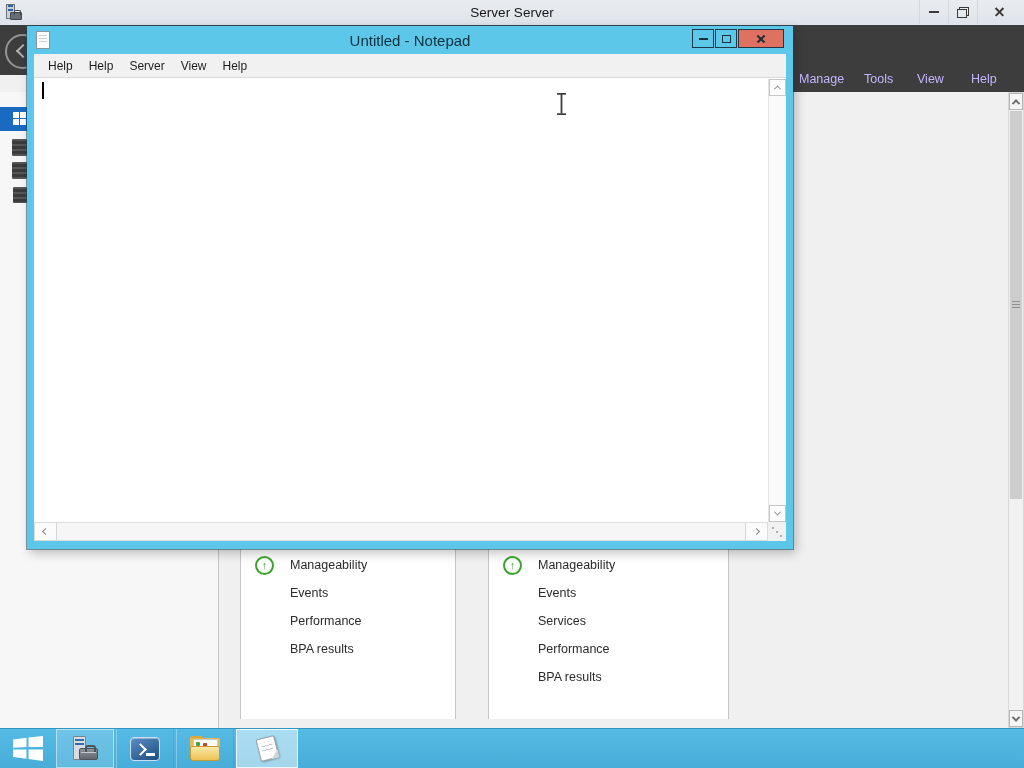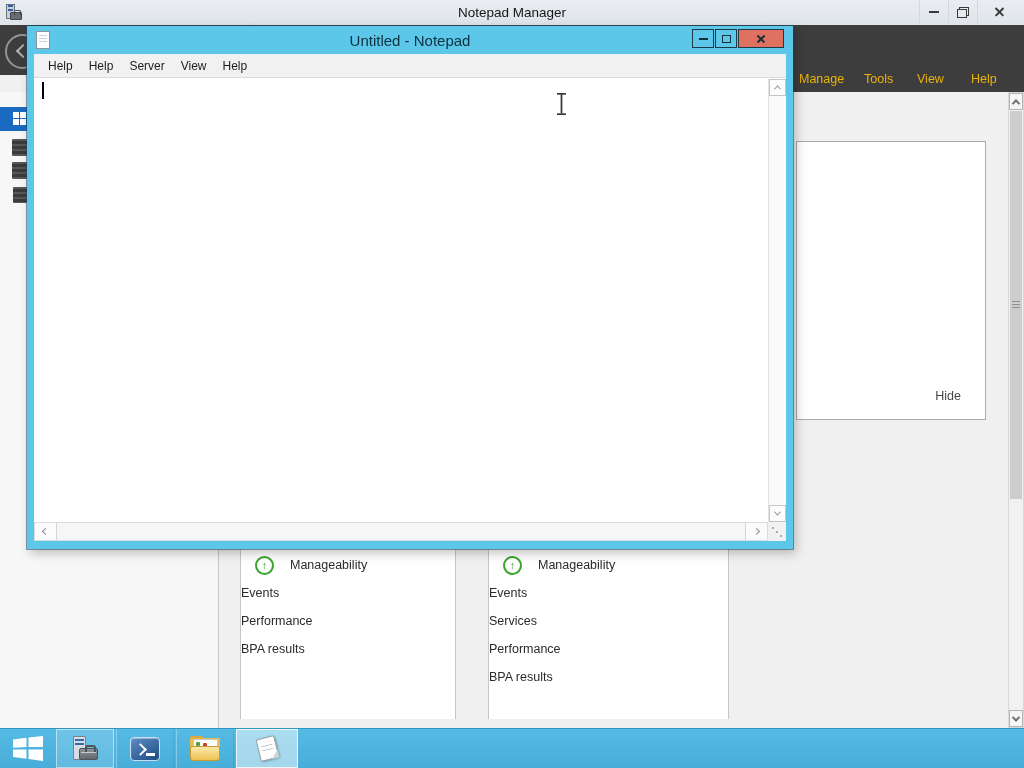--- a/index.html
+++ b/index.html
@@ -16,21 +16,21 @@
   .min-ic{width:10px;height:2px;background:#3A3A3A}
   .re-ic{position:relative;width:12px;height:11px}
   .re-ic::before{content:"";position:absolute;right:0;top:0;width:8px;height:7px;border:1.5px solid #3A3A3A}
   .re-ic::after{content:"";position:absolute;left:0;bottom:0;width:8px;height:7px;border:1.5px solid #3A3A3A;background:#E4E9EE}
   .x-ic{position:relative;width:11px;height:11px}
   .x-ic::before,.x-ic::after{content:"";position:absolute;left:0;top:4.6px;width:11px;height:1.8px;background:#3A3A3A}
   .x-ic::before{transform:rotate(45deg)}.x-ic::after{transform:rotate(-45deg)}
 
   .cmdbar{left:0;top:25px;width:1024px;height:67px;background:#3D3D3D}
   .backbtn{left:5px;top:9px;width:35px;height:35px;border:2px solid #949494;border-radius:50%}
-  .smm{top:47px;color:#eab308;font-size:12.5px}
+  .smm{top:47px;color:#c4b5fd;font-size:12.5px}
 
   
   .mini-sm{left:3px;top:2px;width:20px;height:21px}
   .mini-sm .t{position:absolute;left:3px;top:2px;width:9px;height:15px;background:#C9D1D8;border:1px solid #68727B}
   .mini-sm .t i{position:absolute;left:1px;right:1px;height:1.5px;background:#33629F;display:block}
   .mini-sm .t i+i{top:4px}
   .mini-sm .b{position:absolute;left:7px;top:10px;width:12px;height:8px;background:#676D73;border:1px solid #42474C;border-radius:1px}
   .mini-sm .b::before{content:"";position:absolute;left:3px;top:-3px;width:5px;height:4px;border:1.5px solid #42474C;border-bottom:none;border-radius:2px 2px 0 0}
 
   
@@ -55,21 +55,21 @@
             display:flex;align-items:center;justify-content:center}
   .grip{width:8px;height:8px;background:repeating-linear-gradient(180deg,#909090 0 1px,transparent 1px 3px)}
 
   
   .tile{top:549px;height:170px;background:#FFF;border-left:1px solid #C6C6C6;border-right:1px solid #C6C6C6}
   .tile-row{position:absolute;left:0;width:100%;height:28px;display:flex;align-items:center;
             font-size:12.5px;color:#2B2B2B}
   .status-up{margin-left:14px;width:19px;height:19px;border:2px solid #3BA42E;border-radius:50%;
              color:#3BA42E;font-size:11px;font-weight:bold;display:flex;align-items:center;justify-content:center;flex:none}
   .row-label{margin-left:16px}
-  .row-label-indent{}
+  .row-label-indent{margin-left:49px}
 
   
   .notepad{left:27px;top:26px;width:766px;height:523px;background:#5CC7E9;z-index:10;
            box-shadow:0 0 0 1px rgba(22,74,95,.55),3px 4px 10px rgba(0,0,0,.25)}
   .np-title{left:0;right:0;top:0;height:28px;display:flex;align-items:center;justify-content:center;
             font-size:13px;color:#0C3140}
   .np-doc{left:9px;top:5px;width:14px;height:18px;background:#FDFDFD;border:1px solid #8C949B}
   .np-doc::before{content:"";position:absolute;left:2px;top:3px;right:2px;height:9px;
       background:repeating-linear-gradient(180deg,#C9D1D7 0 1px,transparent 1px 3px)}
   .np-btn{position:absolute;top:3px;height:19px;border:1px solid #1D3947;display:flex;align-items:center;justify-content:center}
@@ -162,21 +162,21 @@
   <div class="abs" style="left:0;top:0;width:1024px;height:728px">
 
     <div class="abs sm-titlebar">
       <div class="abs mini-sm">
         <span class="t">
             <i></i>
             <i></i>
           </span>
         <span class="b"></span>
       </div>
-      <div class="abs sm-title">Notepad Manager</div>
+      <div class="abs sm-title">Server Server</div>
       <div class="abs winctl" style="left:919px">
         <span class="min-ic"></span>
       </div>
       <div class="abs winctl" style="left:948px">
         <span class="re-ic"></span>
       </div>
       <div class="abs winctl" style="left:977px;width:44px">
         <span class="x-ic"></span>
       </div>
     </div>
@@ -194,23 +194,20 @@
     <div class="abs" style="left:0;top:75px;width:27px;height:17px;background:#F0F0F0"></div>
 
     <div class="abs sidebar"></div>
     <div class="abs navsel">
       <span class="abs dash-ic"></span>
     </div>
     <span class="abs frag" style="left:12px;top:139px;width:15px;height:17px"></span>
     <span class="abs frag" style="left:12px;top:162px;width:15px;height:17px"></span>
     <span class="abs frag" style="left:13px;top:187px;width:14px;height:16px"></span>
 
-    <div class="abs panel">
-      <span class="hide-link">Hide</span>
-    </div>
 
     <div class="abs sm-scroll">
       <div class="sb-btn" style="top:0">
         <span class="chev chev-up"></span>
       </div>
       <div class="sb-thumb">
         <span class="grip"></span>
       </div>
       <div class="sb-btn" style="bottom:0">
         <span class="chev chev-down"></span>

